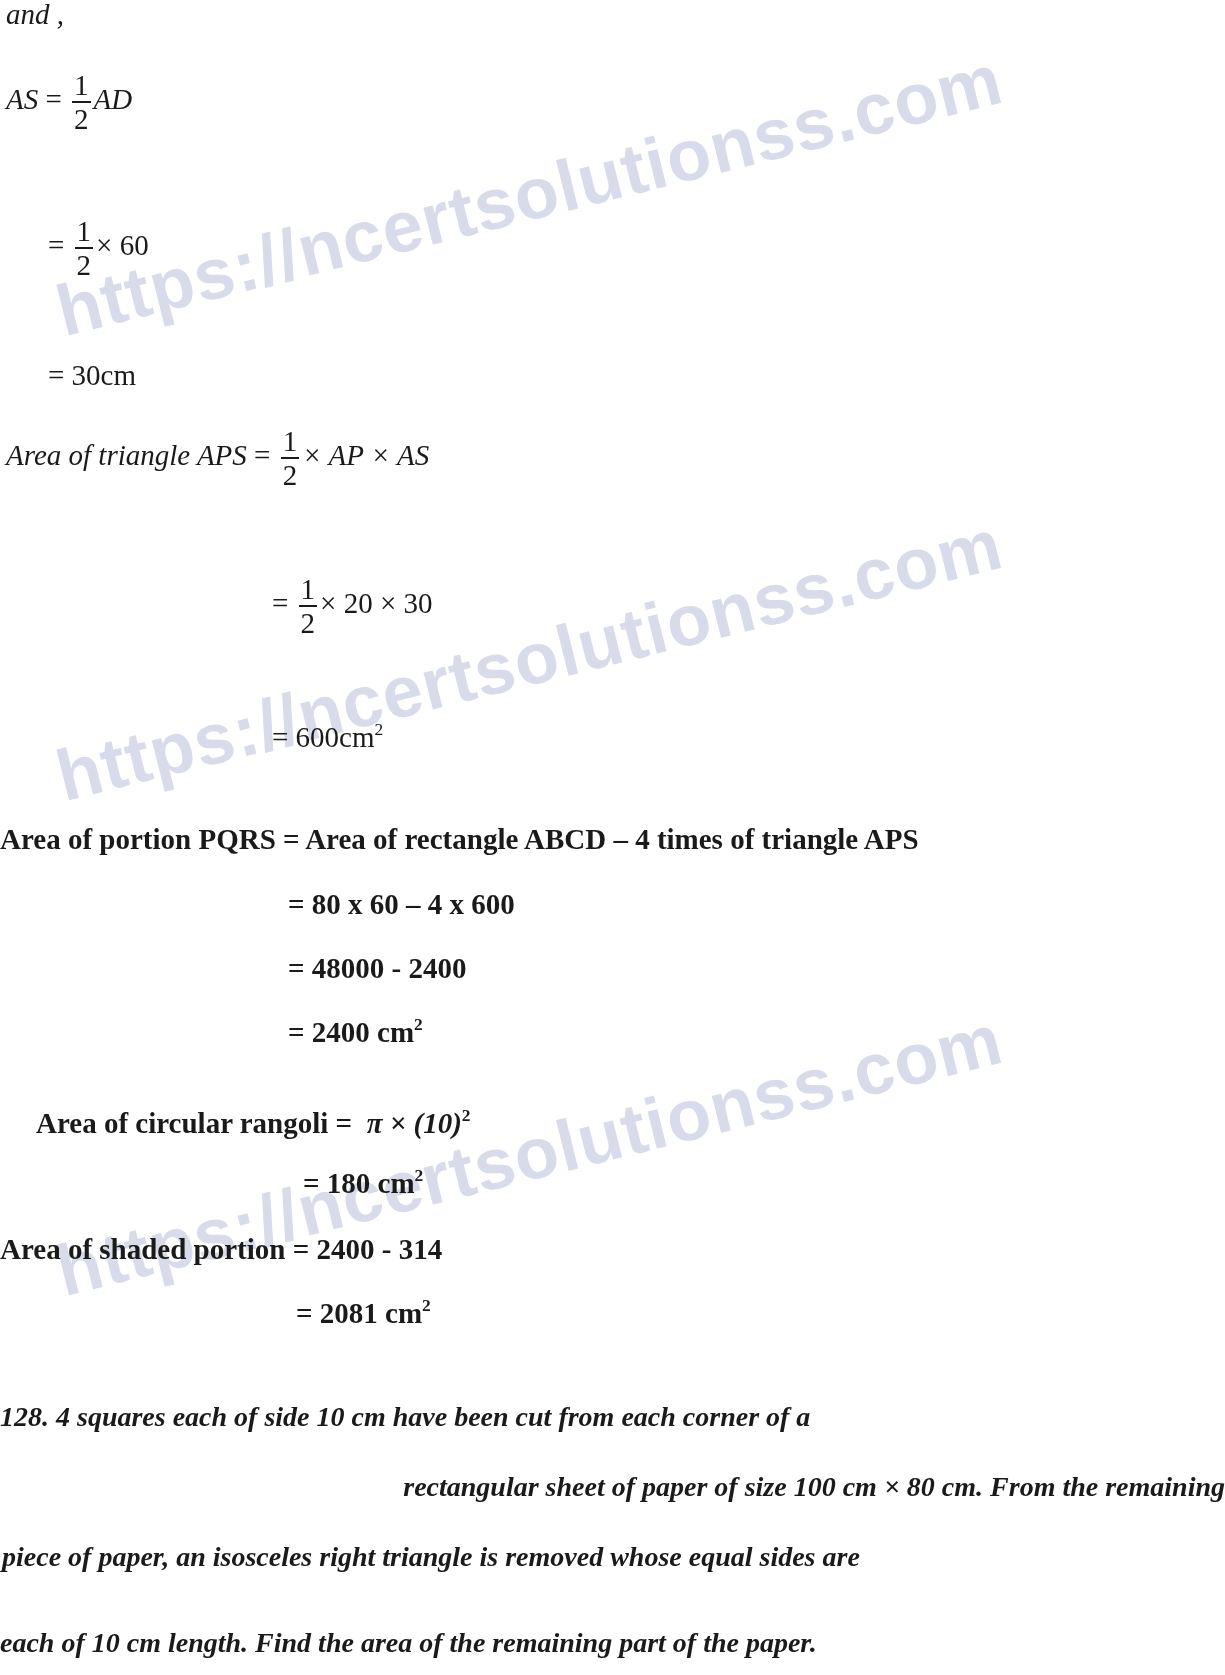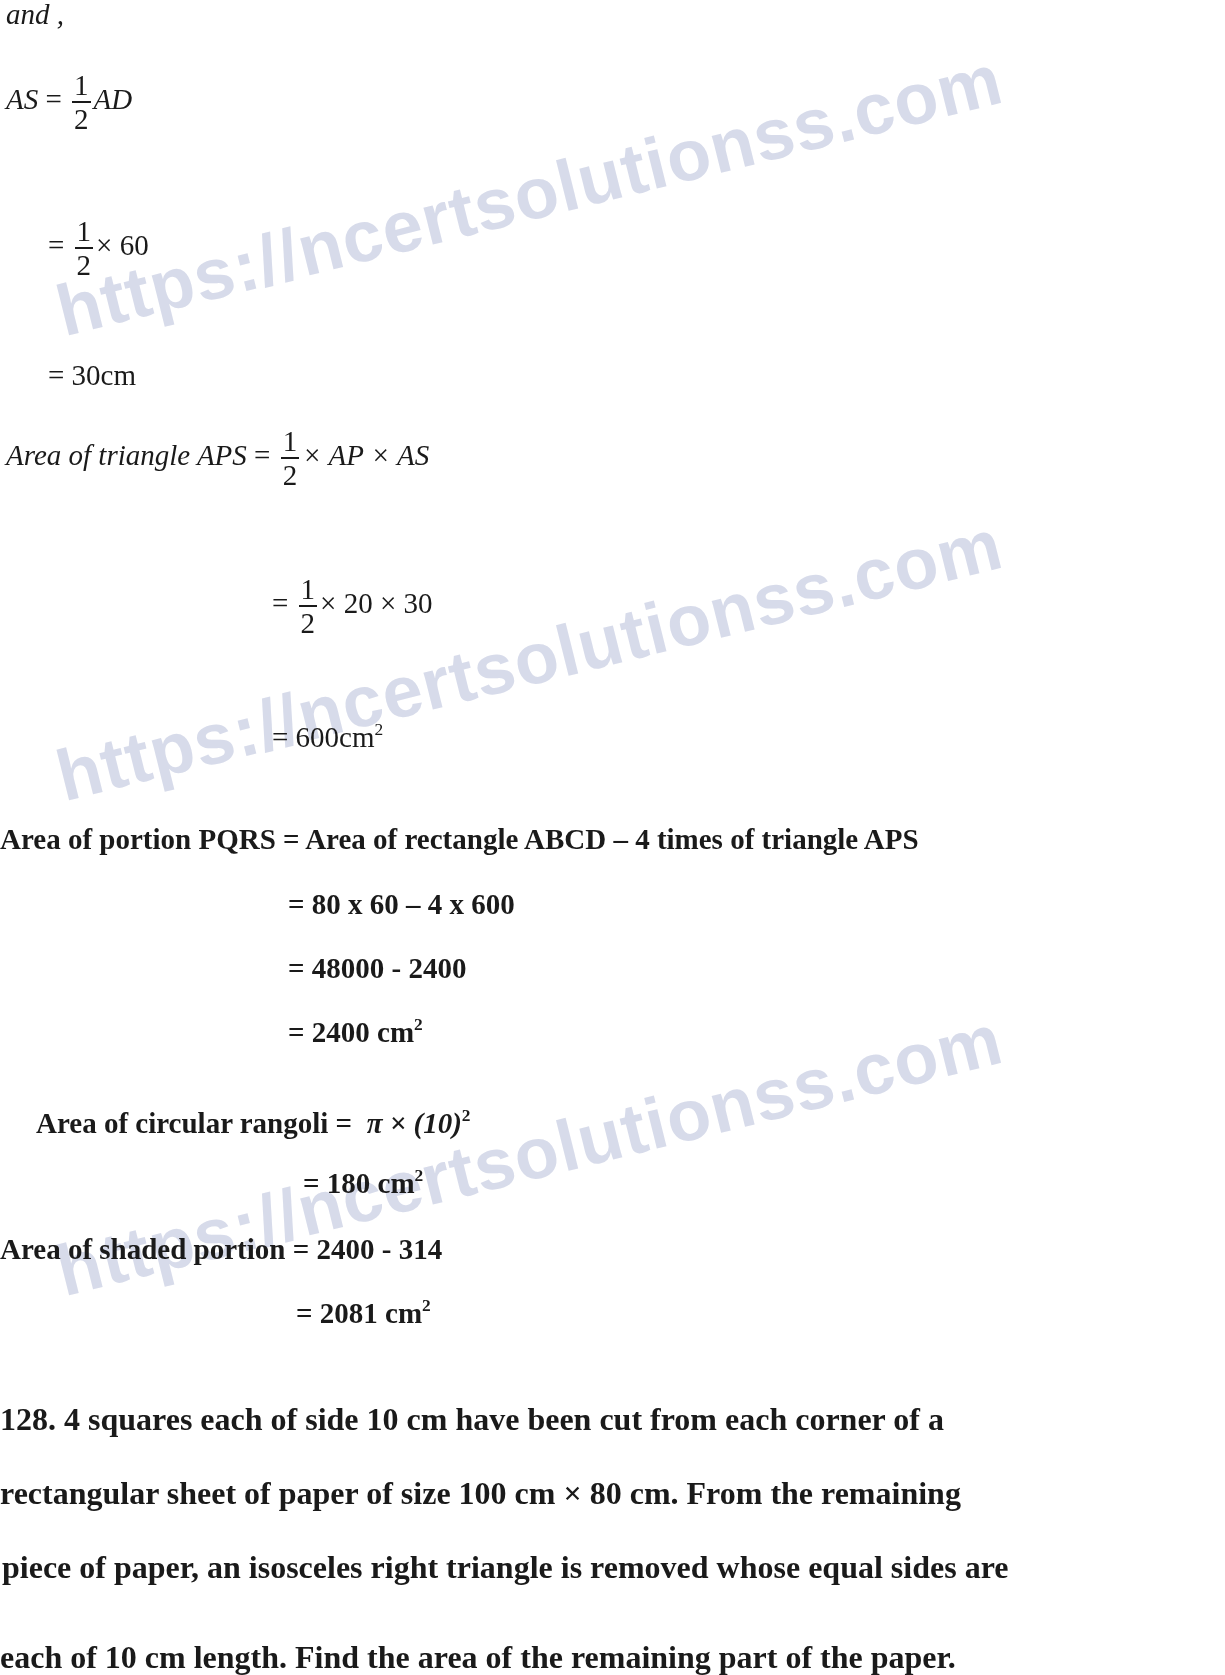--- a/index.html
+++ b/index.html
@@ -4,21 +4,21 @@
 <style>
   html, body { margin: 0; padding: 0; background: #ffffff; }
   body {
     width: 1225px; height: 1675px; position: relative; overflow: hidden;
     font-family: "Liberation Serif", "DejaVu Serif", serif; color: #1a1a1a;
   }
   .abs { position: absolute; white-space: nowrap; }
   .m { font-family: "Liberation Serif", "DejaVu Serif", serif; font-size: 29px; line-height: 1; }
   .it { font-style: italic; }
   .t { font-size: 29px; line-height: 1; font-weight: bold; }
-  .b { font-weight: bold; font-size: 32px; line-height: 1; }
+  .b { font-weight: bold; font-size: 28px; line-height: 1; font-style: italic; }
   .frac { display: inline-flex; flex-direction: column; align-items: center; vertical-align: middle; margin: 0 3px; font-style: normal; }
   .frac .num { line-height: 1; padding: 0 2px 1px 2px; border-bottom: 2px solid #1a1a1a; }
   .frac .den { line-height: 1; padding-top: 2px; }
   sup { font-size: 60%; vertical-align: 0.7em; line-height: 0; }
   .wm {
     position: absolute; font-family: "Liberation Sans", "DejaVu Sans", sans-serif;
     font-weight: bold; font-size: 72px; color: rgba(160,170,205,0.42);
     transform: rotate(-14deg); transform-origin: left bottom; white-space: nowrap;
     pointer-events: none; letter-spacing: 1px;
   }
@@ -80,15 +80,15 @@
 
 <div class="abs t rel" style="left:0px; top:654px;padding-left:36px;">
   <span>Area of circular rangoli =</span>&nbsp;&nbsp;<span class="it">π × (10)</span><sup>2</sup>
 </div>
 <div class="abs t rel" style="left:303px; top:685px;"><span>= 180 cm</span><sup>2</sup></div>
 
 <div class="abs t rel" style="left:0px; top:722px;">Area of shaded portion = 2400 - 314</div>
 <div class="abs t rel" style="left:296px; top:757px;"><span>= 2081 cm</span><sup>2</sup></div>
 
 <div class="abs b rel" style="left:0px; top:832px;">128. 4 squares each of side 10 cm have been cut from each corner of a</div>
-<div class="abs b rel" style="left:0px; top:874px;">rectangular sheet of paper of size 100 cm × 80 cm. From the remaining</div>
+<div class="abs b rel" style="left:0px; top:874px;text-align:right;">rectangular sheet of paper of size 100 cm × 80 cm. From the remaining</div>
 <div class="abs b rel" style="left:2px; top:916px;">piece of paper, an isosceles right triangle is removed whose equal sides are</div>
 <div class="abs b rel" style="left:0px; top:958px;margin-top:16px;">each of 10 cm length. Find the area of the remaining part of the paper.</div>
 
 </body></html>

